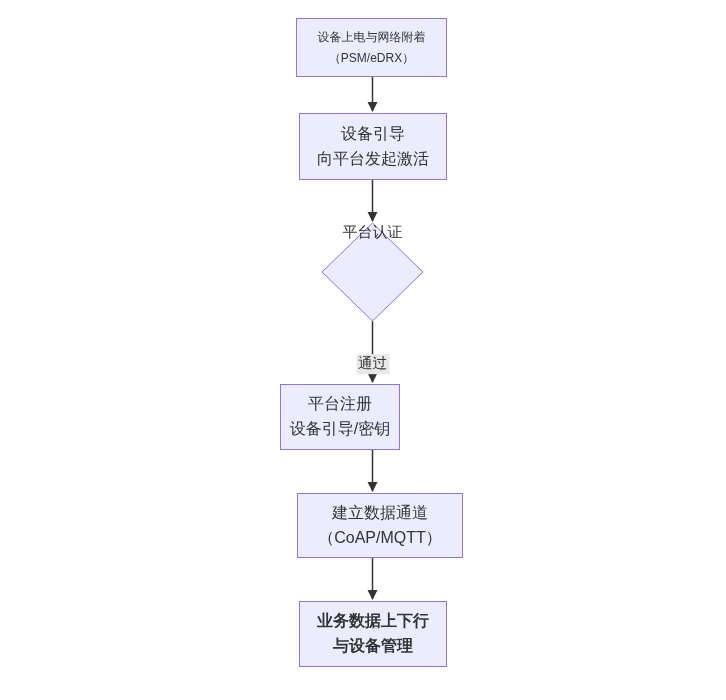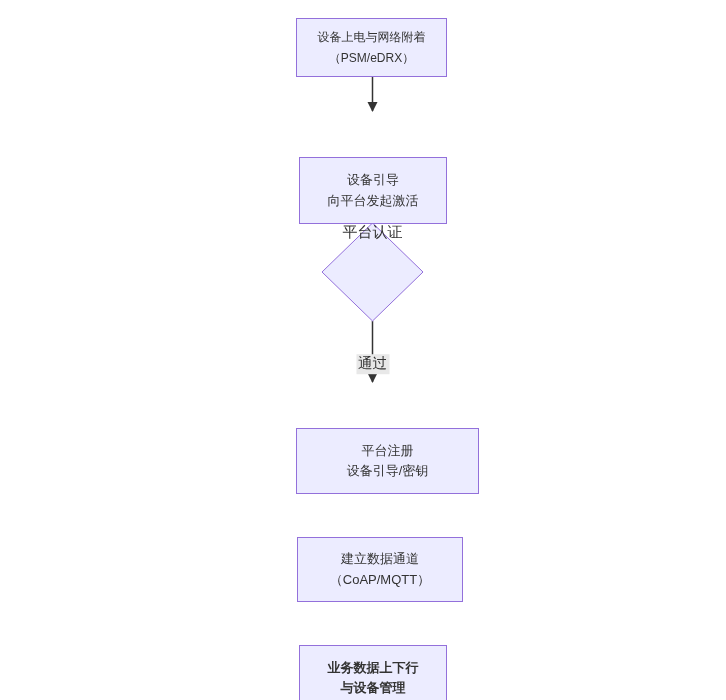--- a/index.html
+++ b/index.html
@@ -31,21 +31,21 @@
     box-sizing: border-box;
     text-align: center;
     color: var(--text-color, #333333);
     line-height: 1.55;
   }
   .node.rect {
     background: var(--node-fill, #ECECFF);
     border: 1px solid var(--node-border, #9370DB);
   }
   .node.small-font { font-size: 12px; line-height: 1.7; }
-  .node.normal-font { font-size: 13px; margin-top: 44px; }
+  .node.normal-font { font-size: 16px; }
   .diamond-label {
     position: absolute;
     display: flex;
     align-items: flex-start;
     justify-content: center;
     text-align: center;
     color: var(--text-color, #333333);
     font-size: 15px;
   }
   .edge-label {
@@ -90,21 +90,21 @@
     <span>设备引导</span>
     <span>向平台发起激活</span>
   </div>
 
   <div class="diamond-label" style="left:322px; top:223px; width:101px; height:98px;">
     <span>平台认证</span>
   </div>
 
   <div class="edge-label" style="left:372.5px; top:352px;">通过</div>
 
-  <div class="node rect normal-font" style="left:296px; top:384px; width:183px; height:66px;">
+  <div class="node rect normal-font" style="left:280px; top:384px; width:120px; height:66px;">
     <span>平台注册</span>
     <span>设备引导/密钥</span>
   </div>
 
   <div class="node rect normal-font" style="left:297px; top:493px; width:166px; height:65px;">
     <span>建立数据通道</span>
     <span>（CoAP/MQTT）</span>
   </div>
 
   <div class="node rect normal-font" style="left:299px; top:601px; width:148px; height:66px;font-weight:bold;">

